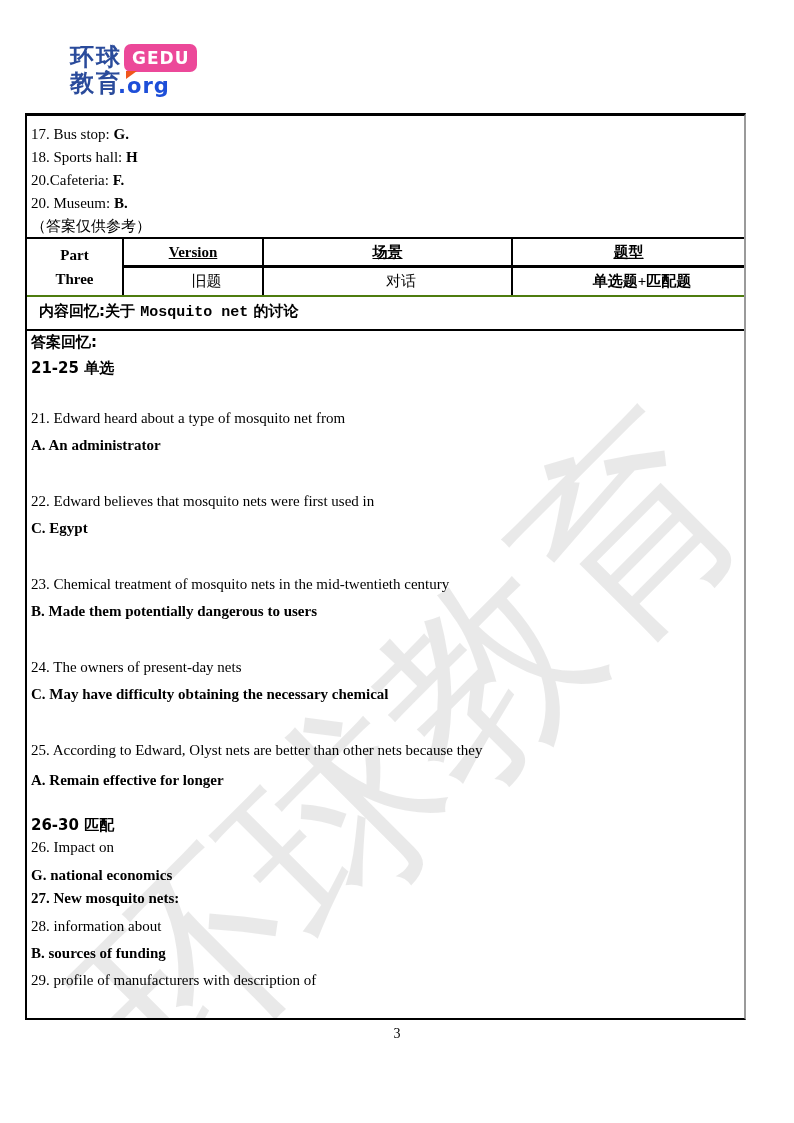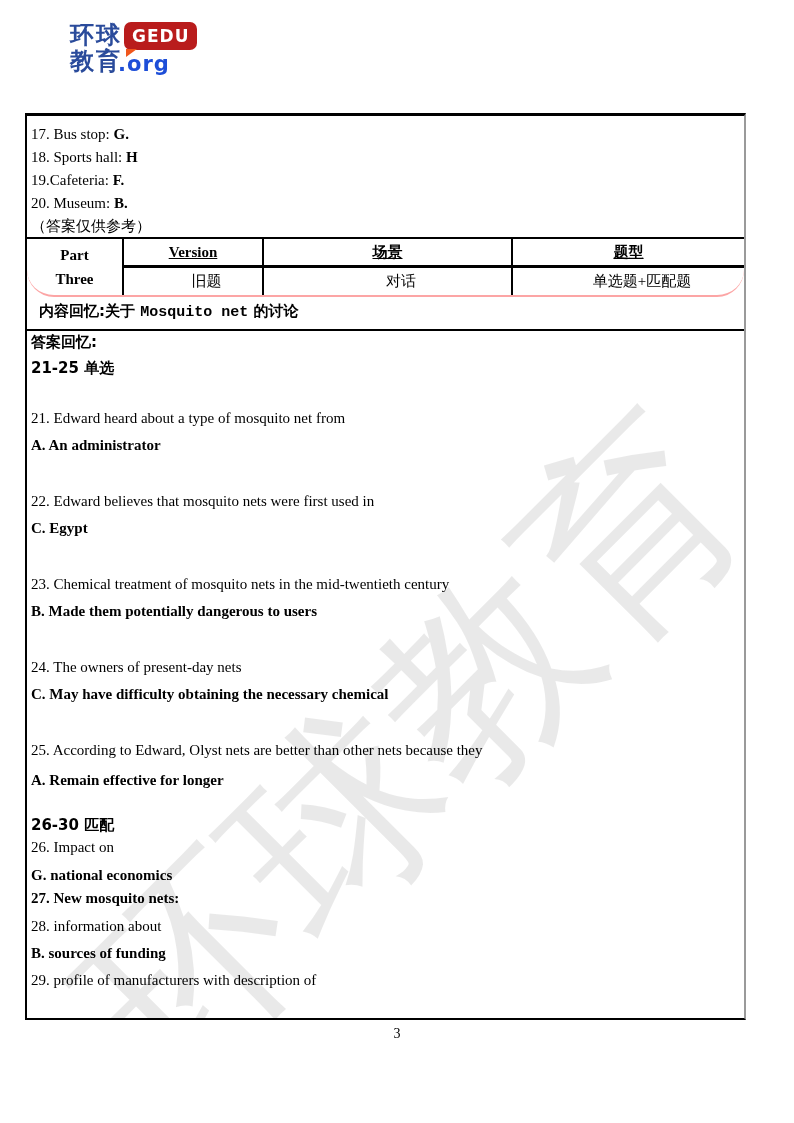--- a/index.html
+++ b/index.html
@@ -7,21 +7,21 @@
   .page {
     position:relative;
     width:794px; height:1123px;
     background:#ffffff;
     font-family:"Liberation Serif", serif;
     font-size:15px; color:#000;
     overflow:hidden;
   }
 
   
-  .logo { position:absolute; left:70px; top:22px; display:flex; }
+  .logo { position:absolute; left:70px; top:44px; display:flex; }
   .logo-cn {
     font-family:"DejaVu Sans", sans-serif;
     font-weight:bold; color:#2a4b9b;
     font-size:24px; line-height:26px; letter-spacing:2px;
   }
   .logo-right { position:relative; margin-left:2px; }
   .logo-bubble {
     position:relative;
     background:#f0561c; color:#fff;
     font-family:"DejaVu Sans", sans-serif; font-weight:bold;
@@ -70,35 +70,34 @@
   .sec-map { height:123px; border-bottom:2px solid #000; padding:7px 12px 0 4px; }
   .sec-map p { line-height:23px; }
   .sec-map b { font-weight:bold; }
   .map-note { line-height:23px; }
 
   
   .grid {
     display:grid;
     grid-template-columns:97px 140px 249px auto;
     grid-template-rows:29px 27px;
-    border-bottom:2px solid #fca5a5;
-    border-radius:27px;
+    border-bottom:2px solid #4d7c0f;
   }
   .cell { display:flex; align-items:center; justify-content:center; text-align:center; }
   .part-cell {
     grid-row:1 / 3;
     border-right:2px solid #000;
     flex-direction:column;
     font-weight:bold; line-height:24px;
   }
   .h-cell { border-right:2px solid #000; border-bottom:3px solid #000; font-weight:bold; }
   .h-cell span { text-decoration:underline; }
   .h-cell.last { border-right:none; }
   .v-cell { border-right:2px solid #000;padding-left:27px; }
-  .v-cell.last { border-right:none; }
+  .v-cell.last { border-right:none;font-weight:bold; }
 
   
   .sec-content {
     height:34px; border-bottom:2px solid #000;
     padding:5px 6px 0 12px;
     font-weight:bold;
     font-family:"DejaVu Sans", sans-serif;
     font-size:15px;
   }
   .sec-content .kw { font-family:"Liberation Mono", monospace; font-weight:bold; }
@@ -133,32 +132,32 @@
 <body>
 
 <div class="page">
 
   <div class="logo">
     <div class="logo-cn" style="color: rgb(42, 75, 155);">
       <div>环球</div>
       <div>教育</div>
     </div>
     <div class="logo-right">
-      <div class="logo-bubble" style="background: #b91c1c;"><span>GEDU</span></div>
+      <div class="logo-bubble" style="background: #ec4899;"><span>GEDU</span></div>
       <div class="logo-org" style="color: #1d4ed8;">.org</div>
     </div>
   </div>
 
   <div class="doc">
     <div class="watermark">环球教育</div>
 
     <div class="sec-map layer">
       <p><span>17. Bus stop: </span><b>G.</b></p>
       <p><span>18. Sports hall: </span><b>H</b></p>
-      <p><span>19.Cafeteria: </span><b>F.</b></p>
+      <p><span>20.Cafeteria: </span><b>F.</b></p>
       <p><span>20. Museum: </span><b>B.</b></p>
       <p class="map-note">（答案仅供参考）</p>
     </div>
 
     <div class="grid layer">
       <div class="cell part-cell">
         <span>Part</span>
         <span>Three</span>
       </div>
       <div class="cell h-cell">

